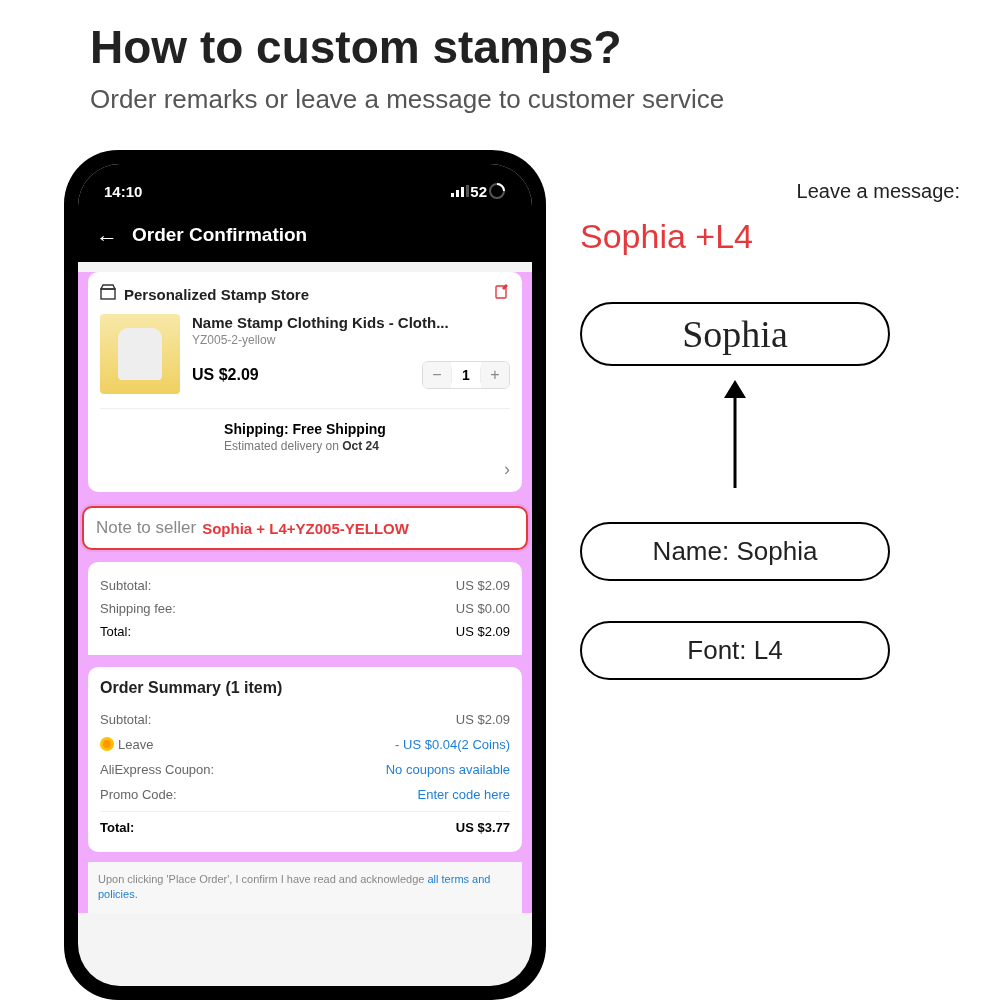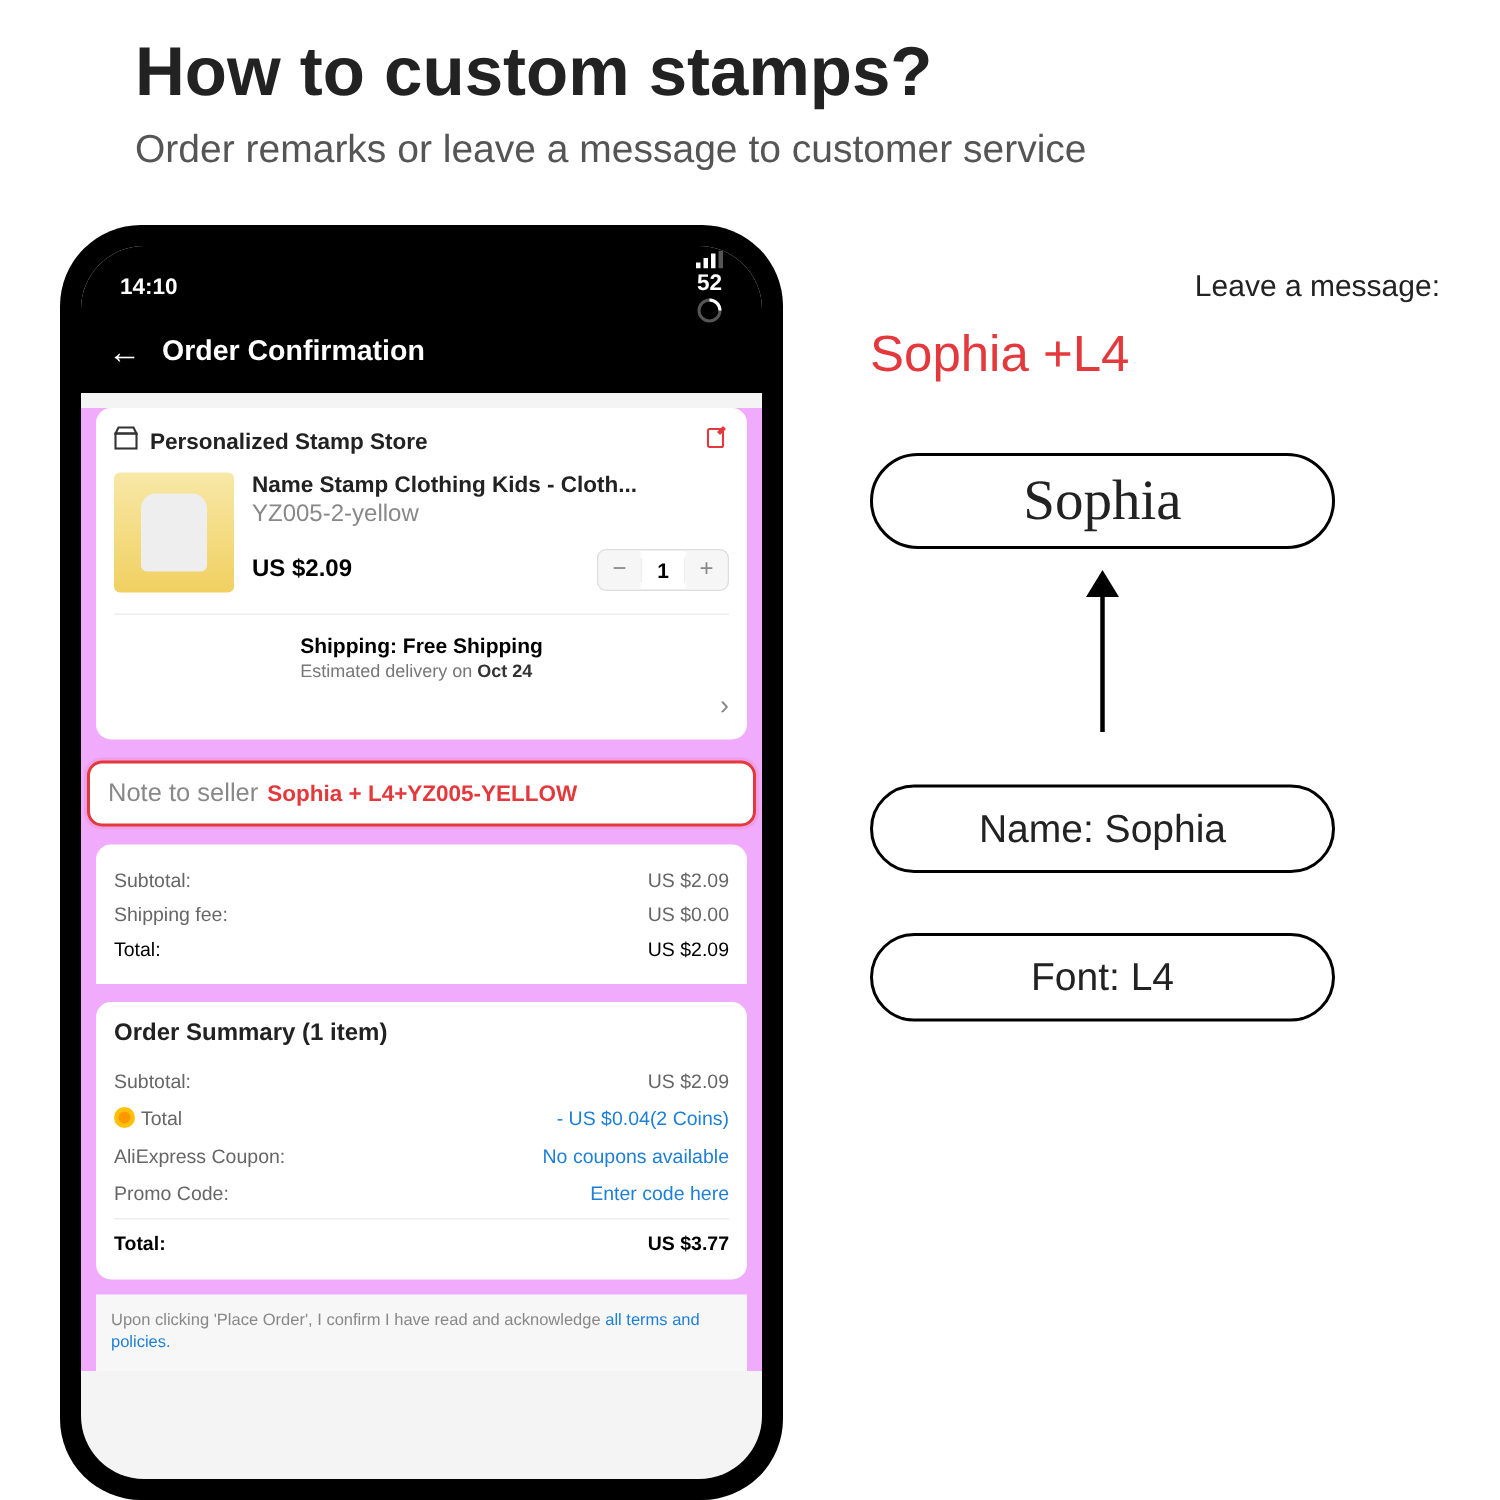--- a/index.html
+++ b/index.html
@@ -24,21 +24,21 @@
     top: 84px;
     left: 90px;
     font-size: 26px;
     color: #555;
   }
 
   
   .phone {
     position: absolute;
     top: 150px;
-    left: 40px;
+    left: 64px;
     width: 482px;
     height: 850px;
     background: #000;
     border-radius: 54px;
     padding: 14px;
   }
   .phone-inner {
     width: 100%;
     height: 100%;
     background: #f4f4f4;
@@ -61,21 +61,21 @@
     height: 44px;
     background: #000;
     color: #fff;
     display: flex;
     align-items: center;
     justify-content: space-between;
     padding: 10px 26px 0;
     font-size: 15px;
     font-weight: 700;
   }
-  .status-right { display:flex; align-items:center; gap:1px;flex-direction:column; }
+  .status-right { display:flex; align-items:center; gap:1px; }
   .signal-icon svg, .battery-icon svg { display:block; }
   .header-bar {
     height: 54px;
     background: #000;
     color: #fff;
     display: flex;
     align-items: center;
     padding: 0 18px;
     gap: 14px;
     font-size: 19px;
@@ -122,21 +122,21 @@
   }
   .prod-info { flex:1; min-width:0; }
   .prod-title {
     font-size: 15px;
     font-weight: 700;
     color: #222;
     white-space: nowrap;
     overflow: hidden;
     text-overflow: ellipsis;
   }
-  .prod-sku { font-size:16px; color:#888; margin-top:2px; }
+  .prod-sku { font-size:12px; color:#888; margin-top:2px; }
   .price-row {
     display:flex;
     align-items:center;
     justify-content:space-between;
     margin-top:14px;
   }
   .price { font-size:16px; font-weight:800; color:#000; }
   .qty {
     display:flex;
     align-items:center;
@@ -358,21 +358,21 @@
           </div>
       </div>
 
       <div class="summary">
         <h3>Order Summary (1 item)</h3>
         <div class="srow">
             <span>Subtotal:</span>
             <span>US $2.09</span>
           </div>
         <div class="srow">
-          <span><span class="coin"></span><span>Total</span></span>
+          <span><span class="coin"></span><span>Leave</span></span>
           <span class="link">- US $0.04(2 Coins)</span>
         </div>
         <div class="srow">
             <span>AliExpress Coupon:</span>
             <span class="link">No coupons available</span>
           </div>
         <div class="srow">
             <span>Promo Code:</span>
             <span class="link">Enter code here</span>
           </div>

